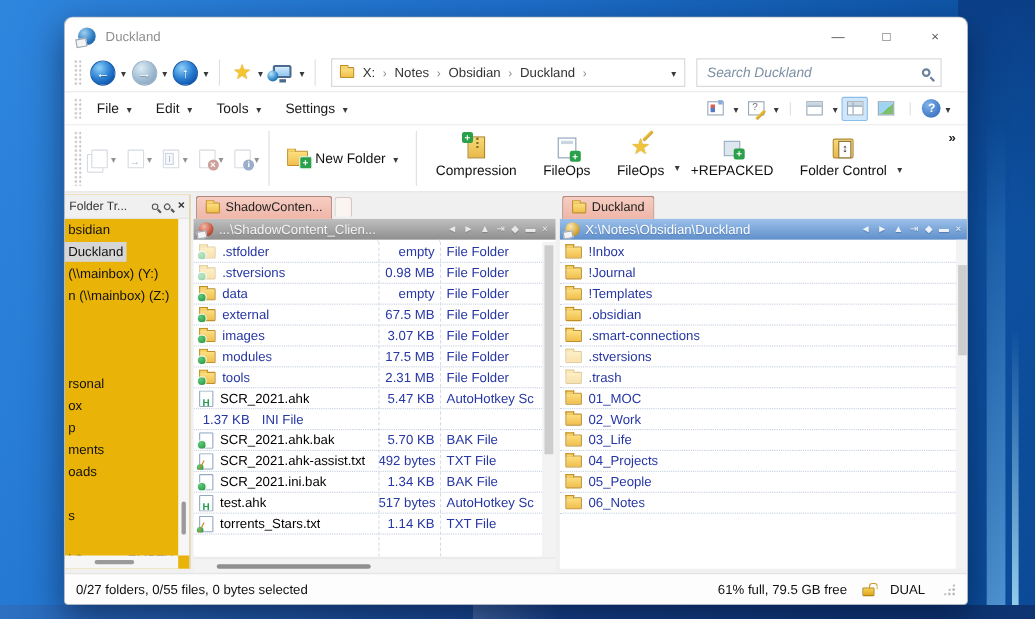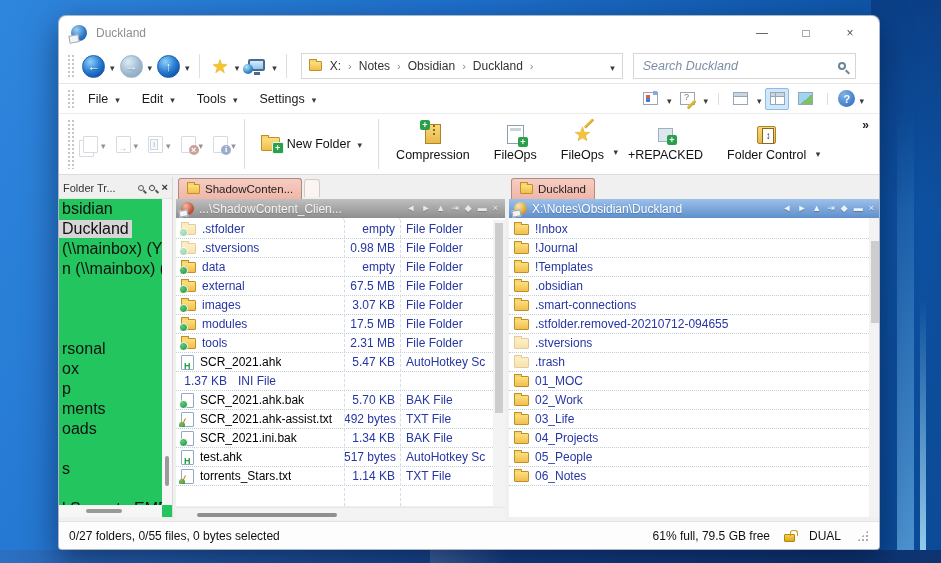--- a/index.html
+++ b/index.html
@@ -129,30 +129,30 @@
     background:#2aa04a;color:#fff;border-radius:2px;font-size:9px;font-weight:bold}
   .folder-control-icon{position:relative;width:19px;height:18px;background:linear-gradient(#f7d977,#e8b94a);border:1px solid #ad8526;
     border-radius:2px;display:inline-block}
   .folder-control-icon::after{content:"↕";position:absolute;left:4px;top:1px;width:10px;height:14px;background:#fdfdfd;
     border:1px solid #8a6a1e;color:#222;font-size:10px;line-height:14px;text-align:center}
 
   
   .content{flex:1;position:relative;background:#f0f0f0}
 
   
-  .treepanel{position:absolute;left:0;top:2px;width:114px;bottom:4px;background:#22c55e;border-right:1px solid #d9d9d9}
+  .treepanel{position:absolute;left:0;top:2px;width:114px;bottom:4px;background:#eab308;border-right:1px solid #d9d9d9}
   .treehead{height:22px;display:flex;align-items:center;background:#f0f0f0;padding:0 4px;gap:5px;border-bottom:1px solid #e3e3e3}
   .treehead .t{font-size:11px;color:#333;white-space:nowrap;overflow:hidden;flex:1}
   .tmag{width:6px;height:6px;border:1.5px solid #555;border-radius:50%;position:relative;flex:none}
   .tmag::after{content:"";position:absolute;width:4px;height:1.5px;background:#555;transform:rotate(45deg);top:5px;left:4px}
   .tpin{width:6px;height:6px;border:1.5px solid #555;border-radius:50%;position:relative;transform:rotate(-45deg);flex:none;margin-right:2px}
   .tpin::after{content:"";position:absolute;top:6px;left:2px;width:1.5px;height:4px;background:#555}
   .tclose{font-size:11px;font-weight:bold;color:#333;line-height:1}
   .treelist{position:absolute;left:0;top:22px;right:10px;bottom:12px;overflow:hidden}
-  .trow{height:20px;line-height:20px;font-size:16px;color:#111;white-space:nowrap}
+  .trow{height:20px;line-height:20px;font-size:12px;color:#111;white-space:nowrap}
   .trow .tlabel{display:inline-block;padding:0 3px;height:18px;line-height:18px;margin-top:1px}
   .trow.selected .tlabel{background:#d6d6d6}
   .tree-vscroll{position:absolute;top:22px;right:0;width:10px;bottom:12px;background:#f6f6f6}
   .tree-vthumb{position:absolute;left:3px;width:4px;top:257px;height:30px;background:#9a9a9a;border-radius:2px}
   .tree-hscroll{position:absolute;left:0;right:10px;bottom:0;height:12px;background:#f6f6f6}
   .tree-hthumb{position:absolute;left:27px;width:36px;top:4px;height:4px;background:#9a9a9a;border-radius:2px}
 
   
   .pane{position:absolute;top:2px;bottom:1px;background:#f0f0f0}
   .pane.mid{left:117px;width:329px}
@@ -605,24 +605,20 @@
               </div>
               <div class="rrow isfolder">
                 <span class="ficon folder-icon"></span>
                 <span class="fname">.obsidian</span>
               </div>
               <div class="rrow isfolder">
                 <span class="ficon folder-icon"></span>
                 <span class="fname">.smart-connections</span>
               </div>
               <div class="rrow isfolder">
-                <span class="ficon folder-icon"></span>
-                <span class="fname">.stfolder.removed-20210712-094655</span>
-              </div>
-              <div class="rrow isfolder">
                 <span class="ficon folder-pale-icon"></span>
                 <span class="fname">.stversions</span>
               </div>
               <div class="rrow isfolder">
                 <span class="ficon folder-pale-icon"></span>
                 <span class="fname">.trash</span>
               </div>
               <div class="rrow isfolder">
                 <span class="ficon folder-icon"></span>
                 <span class="fname">01_MOC</span>

